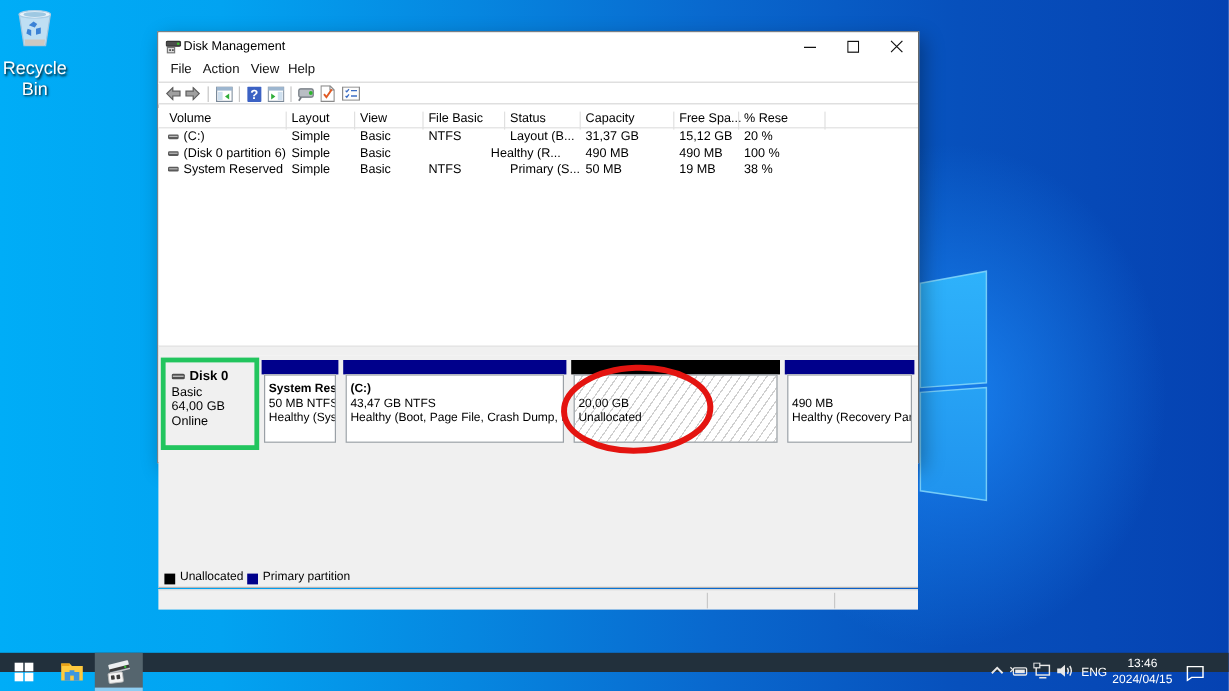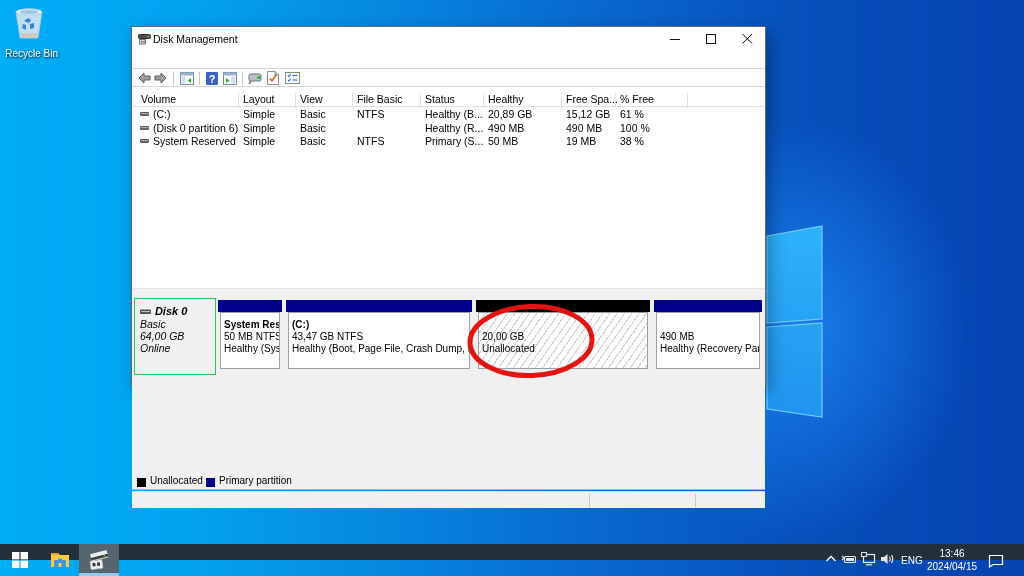--- a/index.html
+++ b/index.html
@@ -9,21 +9,21 @@
     radial-gradient(260px 300px at 790px 330px, rgba(30,144,255,0.75), rgba(30,144,255,0) 70%),
     linear-gradient(to right, #00adf7 0%, #02a3f1 18%, #0687e0 38%, #0968ce 58%, #0750bc 78%, #0542b2 100%);
 }
 .abs { position:absolute; }
 
 
 #wall { left:0; top:0; width:1024px; height:576px; }
 
 
 #rbin { left:0; top:4px; width:58px; text-align:center; }
-#rbin .lbl { color:#fff; font-size:10px; text-shadow:1px 1px 2px rgba(0,0,0,0.9); margin-top:2px;text-align:right; }
+#rbin .lbl { color:#fff; font-size:15px; text-shadow:1px 1px 2px rgba(0,0,0,0.9); margin-top:2px; }
 
 
 #win { left:131px; top:26px; width:635px; height:360px; background:#fff;
   border:1px solid #64686c; box-shadow:4px 6px 16px rgba(0,0,0,0.32); }
 #titlebar { left:0; top:0; width:100%; height:24px; background:#fff; }
 #title-text { left:21px; top:6px; font-size:10.5px; color:#000; }
 .capbtn { top:0; width:36px; height:24px; text-align:center; color:#111; }
 #menubar { left:0; top:24px; width:100%; height:19px; background:#fff; font-size:11px; color:#111; }
 #menubar span { position:absolute; top:1px; }
 #toolbar { left:0; top:41px; width:100%; height:19px; background:#fff;
@@ -37,21 +37,21 @@
 #lhead span { position:absolute; top:3px; }
 .hsep { position:absolute; top:1px; width:1px; height:15px; background:#e0e0e0; }
 .lrow { position:absolute; left:0; width:100%; height:14px; }
 .lrow span { position:absolute; top:1px; white-space:nowrap; }
 .volico { position:absolute; display:inline-block; width:9px; height:7px; }
 
 
 #split { left:0px; top:261px; width:633px; height:8px; background:#f0f0f0; border-top:1px solid #e3e3e3;}
 #graph { left:0px; top:269px; width:633px; height:194px; background:#f0f0f0; font-size:10.5px; border-bottom:1px solid #b5b5b5; }
 .dpanel { position:absolute; left:2px; width:82px; white-space:nowrap; background:#f0f0f0;
-  border:1px solid #22c55e;font-style:italic; }
+  border:4px solid #22c55e; }
 .dpanel .in { position:absolute; left:5px; white-space:nowrap; }
 .part { position:absolute; top:4px; height:71px; }
 .pstrip { position:absolute; left:0; top:0; width:100%; height:12px; }
 .pbody { position:absolute; left:2px; right:2px; top:12px; bottom:2px; background:#fff;
   border:1px solid #9aa0a6; padding:6px 0 0 3px; font-size:10px; line-height:12px; white-space:nowrap; overflow:hidden; }
 #legend { position:absolute; left:0; top:174px; width:100%; height:21px; font-size:10px; }
 .lsq { position:absolute; top:8px; width:9px; height:9px; }
 #status { left:0px; top:464px; width:633px; height:17px; background:#f0f0f0; border-top:1px solid #dcdcdc; }
 .ssep { position:absolute; top:2px; width:1px; height:13px; background:#c8c8c8; }
 
@@ -105,20 +105,26 @@
     <div class="capbtn abs" style="right:72px"><svg width="10" height="24">
           <line x1="0" y1="12.5" x2="10" y2="12.5" stroke="#111" stroke-width="1"></line>
         </svg></div>
     <div class="capbtn abs" style="right:36px"><svg width="10" height="24">
           <rect x="0.5" y="7.5" width="9" height="9" fill="none" stroke="#111" stroke-width="1"></rect>
         </svg></div>
     <div class="capbtn abs" style="right:0"><svg width="11" height="24">
           <path d="M0.5 7 L10 16.5 M10 7 L0.5 16.5" stroke="#111" stroke-width="1" fill="none"></path>
         </svg></div>
   </div>
+  <div id="menubar" class="abs">
+    <span style="left:10px">File</span>
+    <span style="left:37px">Action</span>
+    <span style="left:77px">View</span>
+    <span style="left:108px">Help</span>
+  </div>
   <div id="toolbar" class="abs">
     <svg class="abs" style="left:6px;top:3px" width="13" height="12" viewBox="0 0 13 12">
       <path d="M6 1 L1 6 L6 11 L6 8 L12 8 L12 4 L6 4 Z" fill="#a0a0a0" stroke="#5d5d5d" stroke-width="1"></path>
     </svg>
     <svg class="abs" style="left:22px;top:3px" width="13" height="12" viewBox="0 0 13 12">
       <path d="M7 1 L12 6 L7 11 L7 8 L1 8 L1 4 L7 4 Z" fill="#a0a0a0" stroke="#5d5d5d" stroke-width="1"></path>
     </svg>
     <div class="tsep" style="left:41px"></div>
     <svg class="abs" style="left:48px;top:3px" width="14" height="13" viewBox="0 0 14 13">
       <rect x="0.5" y="0.5" width="13" height="12" fill="#fff" stroke="#7a8999"></rect>
@@ -157,55 +163,55 @@
     </svg>
   </div>
 
   <div id="list" class="abs">
     <div id="lhead">
       <span style="left:9px">Volume</span>
       <span style="left:111px">Layout</span>
       <span style="left:168px">View</span>
       <span style="left:225px">File Basic</span>
       <span style="left:293px">Status</span>
-      <span style="left:356px">Healthy</span>
+      <span style="left:356px">Capacity</span>
       <span style="left:434px">Free Spa...</span>
-      <span style="left:488px">% Free</span>
+      <span style="left:488px">% Rese</span>
       <span class="hsep" style="left:106px"></span>
       <span class="hsep" style="left:163px"></span>
       <span class="hsep" style="left:220px"></span>
       <span class="hsep" style="left:288px"></span>
       <span class="hsep" style="left:351px"></span>
       <span class="hsep" style="left:429px"></span>
       <span class="hsep" style="left:483px"></span>
       <span class="hsep" style="left:555px"></span>
     </div>
     <div class="lrow" style="top:17px">
       <svg class="volico" style="left:8px;top:4px" width="9" height="7" viewBox="0 0 9 7">
           <rect x="0" y="1" width="9" height="4" rx="1.2" fill="#5a5a5a"></rect>
           <rect x="1" y="2.2" width="7" height="1" fill="#bdbdbd"></rect>
         </svg>
       <span style="left:21px">(C:)</span>
       <span style="left:111px">Simple</span>
       <span style="left:168px">Basic</span>
       <span style="left:225px">NTFS</span>
-      <span style="left:293px">Healthy (B...</span>
-      <span style="left:356px">20,89 GB</span>
+      <span style="left:293px">Layout (B...</span>
+      <span style="left:356px">31,37 GB</span>
       <span style="left:434px">15,12 GB</span>
-      <span style="left:488px">61 %</span>
+      <span style="left:488px">20 %</span>
     </div>
     <div class="lrow" style="top:30.5px">
       <svg class="volico" style="left:8px;top:4px" width="9" height="7" viewBox="0 0 9 7">
           <rect x="0" y="1" width="9" height="4" rx="1.2" fill="#5a5a5a"></rect>
           <rect x="1" y="2.2" width="7" height="1" fill="#bdbdbd"></rect>
         </svg>
       <span style="left:21px">(Disk 0 partition 6)</span>
       <span style="left:111px">Simple</span>
       <span style="left:168px">Basic</span>
-      <span style="left:293px">Healthy (R...</span>
+      <span style="left:277px">Healthy (R...</span>
       <span style="left:356px">490 MB</span>
       <span style="left:434px">490 MB</span>
       <span style="left:488px">100 %</span>
     </div>
     <div class="lrow" style="top:44px">
       <svg class="volico" style="left:8px;top:4px" width="9" height="7" viewBox="0 0 9 7">
           <rect x="0" y="1" width="9" height="4" rx="1.2" fill="#5a5a5a"></rect>
           <rect x="1" y="2.2" width="7" height="1" fill="#bdbdbd"></rect>
         </svg>
       <span style="left:21px">System Reserved</span>

